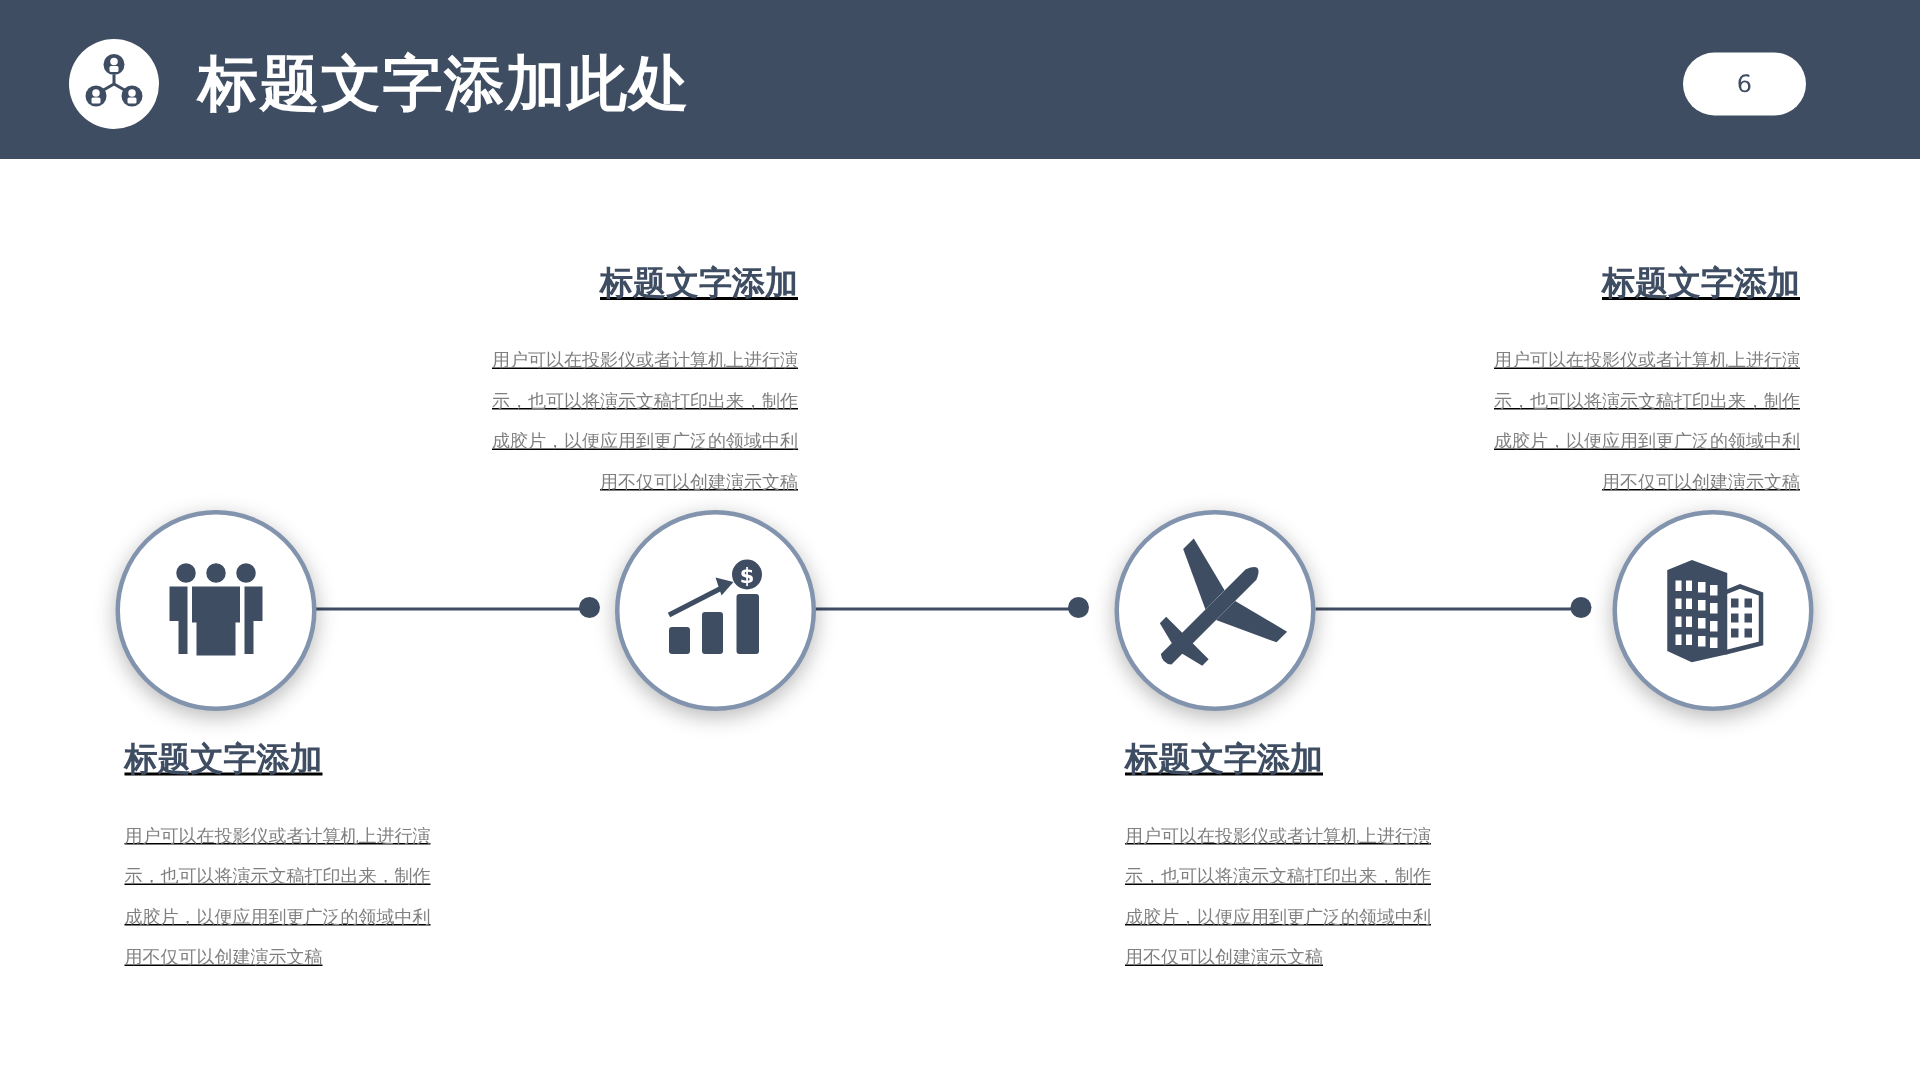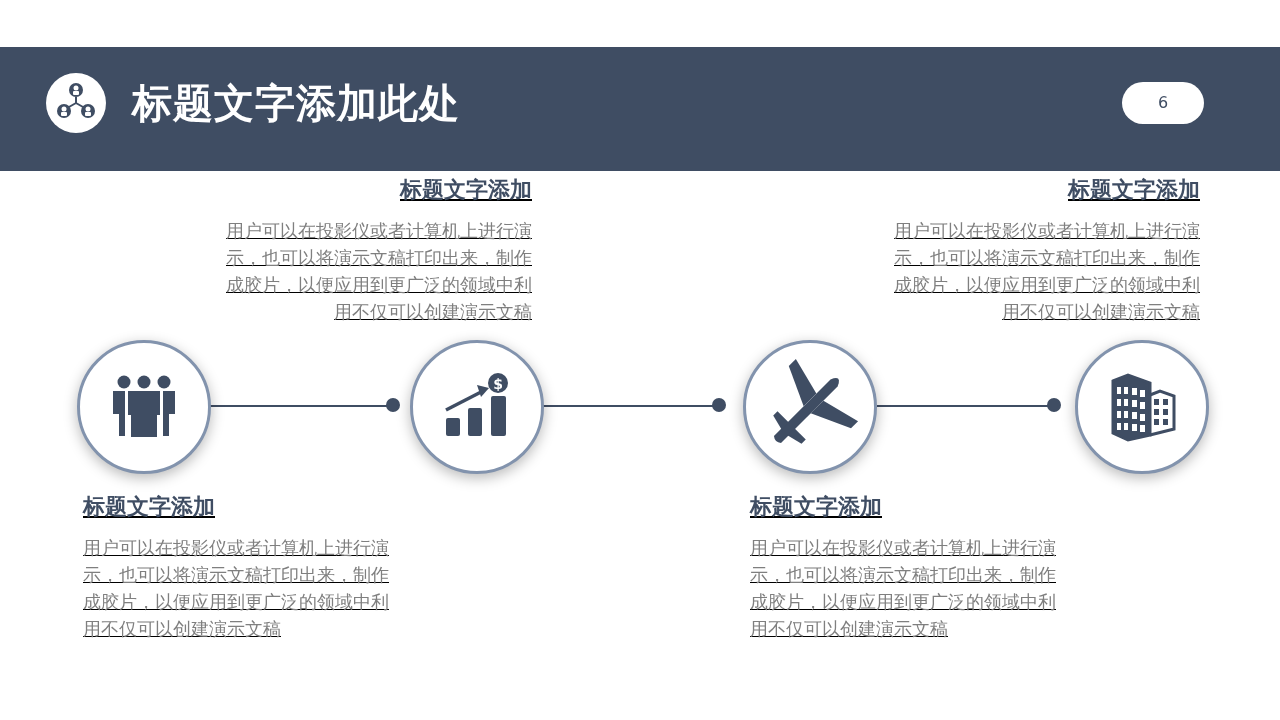--- a/index.html
+++ b/index.html
@@ -1,31 +1,31 @@
 <!DOCTYPE html>
 <html><head>
 <meta charset="utf-8">
 <style>
   html, body { margin:0; padding:0; }
   body { width:1280px; height:720px; position:relative; background:#ffffff; overflow:hidden;
          font-family:"DejaVu Sans","Liberation Sans",sans-serif; }
-  .header { position:absolute; left:0; top:0; width:1280px; height:124px; background:#3f4d63;margin-top:47px; }
+  .header { position:absolute; left:0; top:0; width:1280px; height:106px; background:#3f4d63; }
   .logo { position:absolute; left:46px; top:26px; width:60px; height:60px; border-radius:50%; background:#fff; }
   .logo svg { position:absolute; left:0; top:0; }
   .title { position:absolute; left:132px; top:28px; font-size:40px; font-weight:bold; color:#fff; letter-spacing:1px; line-height:56px; }
   .page-pill { position:absolute; left:1122px; top:35px; width:82px; height:42px; border-radius:21px; background:#fff;
                color:#3f4d63; font-size:16px; text-align:center; line-height:42px; }
   .line { position:absolute; height:1.5px; background:#3f4d63; top:405px; }
   .dot { position:absolute; width:14px; height:14px; border-radius:50%; background:#3f4d63; top:398px; }
   .circle { position:absolute; top:340px; width:128px; height:128px; border-radius:50%; background:#fff;
             border:3px solid #8293ad; box-shadow:0 4px 14px rgba(0,0,0,0.28); }
   .circle svg { position:absolute; left:0; top:0; }
   .block { position:absolute; width:330px;text-decoration:underline; }
   .block h3 { margin:0; font-size:22px; font-weight:bold; color:#3f4d63; line-height:30px; }
-  .block p { margin:12px 0 0 0; font-size:18px; line-height:27px; color:#7f7f7f; }
+  .block p { margin:22px 0 0 0; font-size:12px; line-height:27px; color:#7f7f7f; }
   .right { text-align:right; }
   .left { text-align:left; }
 </style>
 </head>
 <body>
 
 <div class="header">
   <div class="logo">
     <svg width="60" height="60" viewBox="0 0 60 60">
       <g fill="#3f4d63">

